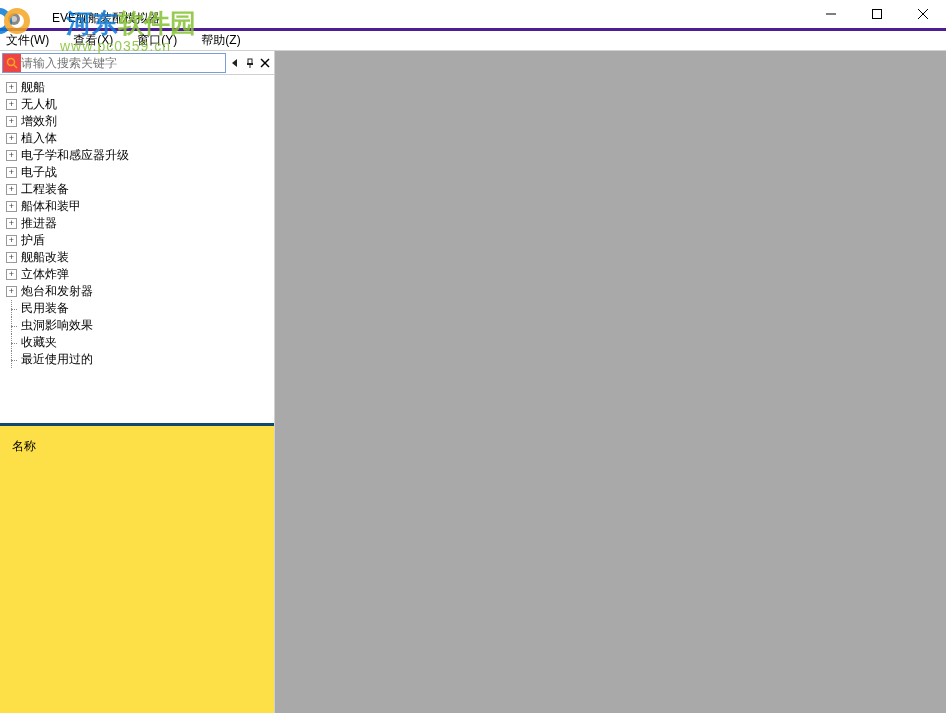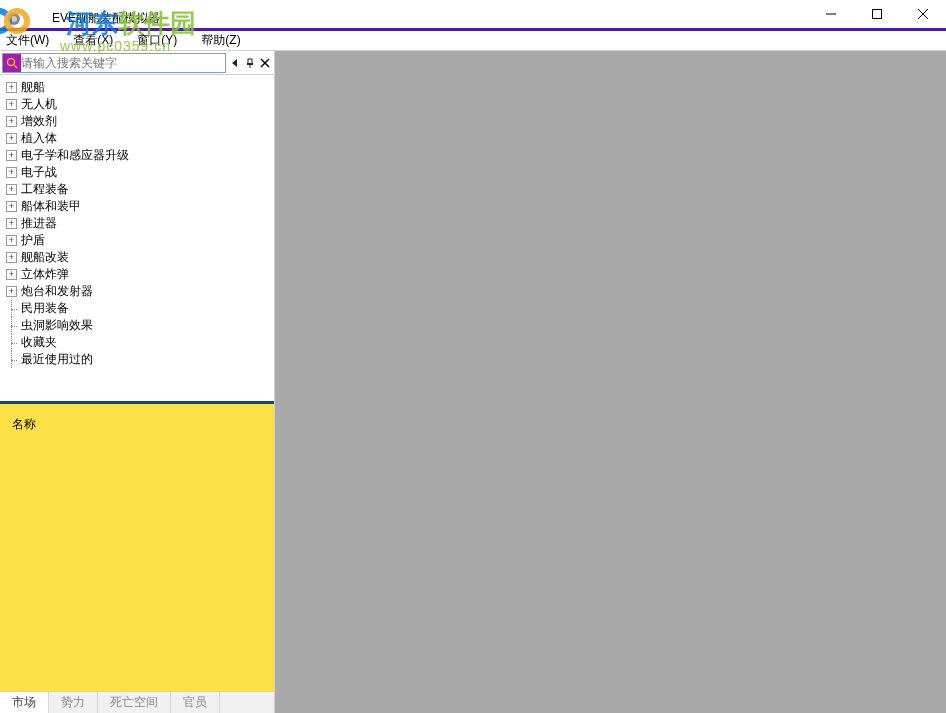--- a/index.html
+++ b/index.html
@@ -79,21 +79,21 @@
       align-items: center;
       border-bottom: 1px solid #d0d0d0;
       height: 24px;
       background: #fff;
     }
     .search-box {
       flex: 1;
       display: flex;
       align-items: center;
       border: 1px solid #7a9fd6;
-      background: #a21caf;
+      background: #ef4444;
       height: 20px;
       margin: 2px;
     }
     .search-box .sicon { width: 18px; display:flex; align-items:center; justify-content:center; }
     .search-box input {
       flex: 1;
       border: none;
       outline: none;
       font-size: 12px;
       height: 18px;
@@ -327,23 +327,17 @@
         <div class="tree-item">
           <span class="noexp"></span>
           <span class="label">最近使用过的</span>
         </div>
       </div>
 
     <div class="detail">
       <span>名称</span>
     </div>
 
-    <div class="bottom-tabs" id="bottom-tabs">
-        <div class="tab active">市场</div>
-        <div class="tab">势力</div>
-        <div class="tab">死亡空间</div>
-        <div class="tab">官员</div>
-      </div>
 
   </div>
 
   <div class="content"></div>
 </div>
 
 </body></html>

